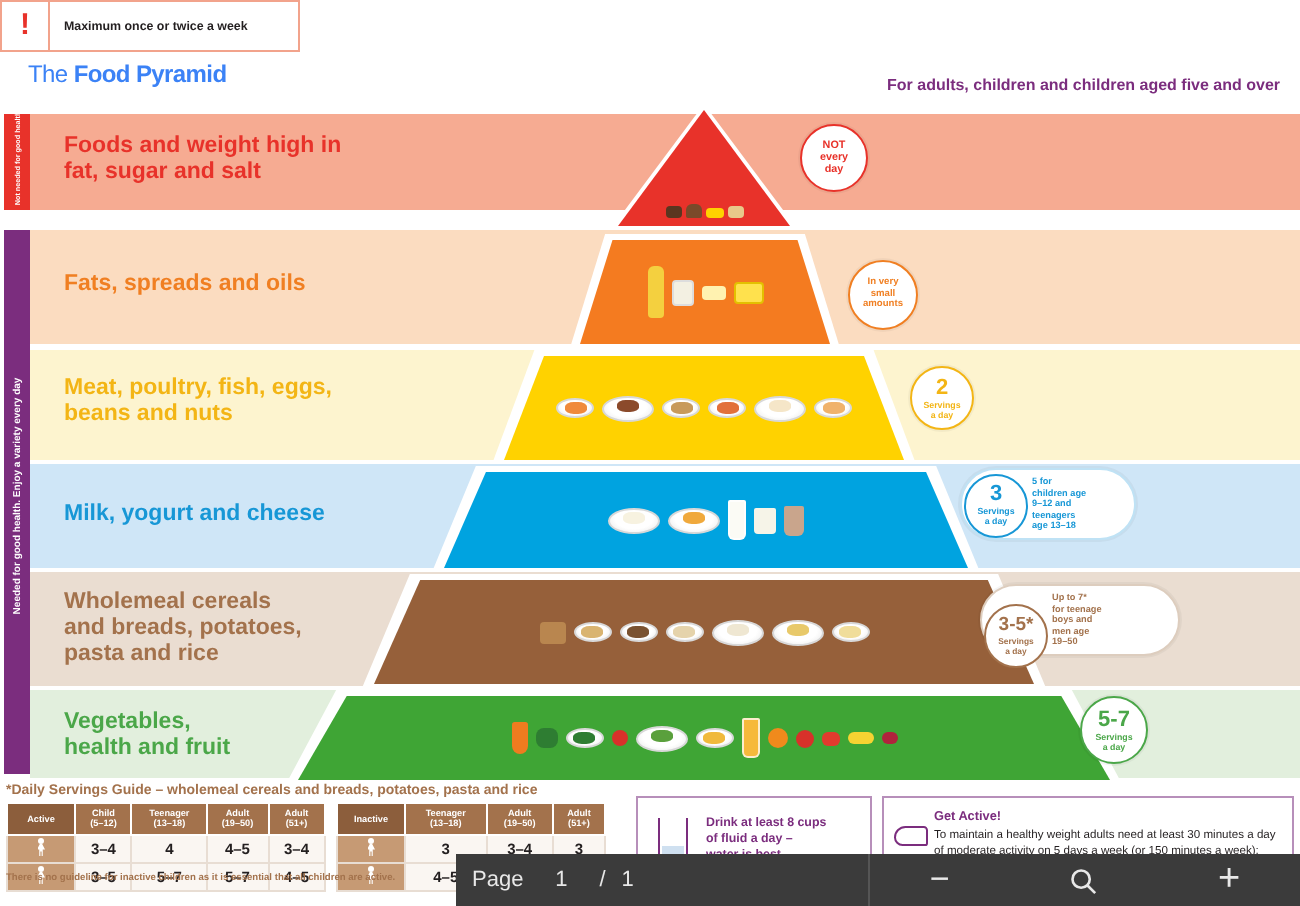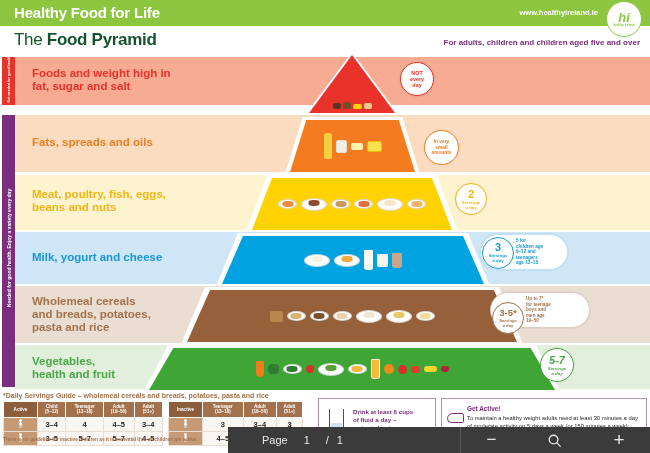--- a/index.html
+++ b/index.html
@@ -30,21 +30,21 @@
     display: flex; flex-direction: column; align-items: center; justify-content: center;
     overflow: hidden;
   }
   .hi-logo .hi-main { font-size: 13px; font-weight: bold; color: #8cc63e; font-style: italic; line-height: 11px; }
   .hi-logo .hi-sub { font-size: 3px; color: #8cc63e; line-height: 4px; text-align: center; font-weight: bold; }
 
   
   .title-row { position: absolute; left: 0; top: 26px; width: 650px; height: 28px; }
   .doc-title {
     position: absolute; left: 14px; top: 4px;
-    font-size: 17px; color: #14532d; letter-spacing: -0.3px;
+    font-size: 12px; color: #3b82f6; letter-spacing: -0.3px;
   }
   .doc-title b { font-weight: bold; }
   .doc-subtitle {
     position: absolute; right: 10px; top: 12px;
     font-size: 8px; font-weight: bold; color: #7b2d7e;
   }
 
   
   .sidebar-red {
     position: absolute; left: 2px; top: 57px; width: 13px; height: 48px;
@@ -223,21 +223,21 @@
   .badge-3 .badge-num { font-size: 11px; }
   .badge-3 .badge-sub { font-size: 4.4px; }
   .badge-3-note { color: #1797d6; }
 
   .badge-35-wrap { left: 490px; top: 292px; width: 100px; height: 36px; border: 1px solid #ddcdbe; }
   .badge-35 { width: 32px; height: 32px; border: 1.4px solid #a3724c; color: #a3724c; margin: 16px 0 0 1px; }
   .badge-35 .badge-num { font-size: 9.5px; }
   .badge-35 .badge-sub { font-size: 4.2px; }
   .badge-35-note { color: #a3724c; }
 
-  .badge-57 { left: 540px; top: 348px; width: 34px; height: 34px; border: 1.4px solid #4ba749; color: #4ba749; font-style: italic; }
+  .badge-57 { left: 540px; top: 348px; width: 34px; height: 34px; border: 1.4px solid #4ba749; color: #4ba749; }
   .badge-57 .badge-num { font-size: 11px; }
   .badge-57 .badge-sub { font-size: 4.4px; }
 
   
   .guide-title {
     position: absolute; left: 3px; top: 392px;
     font-size: 7px; font-weight: bold; color: #a3724c;
   }
   .tbl { position: absolute; border-collapse: collapse; font-size: 6px; }
   .tbl th {
@@ -297,48 +297,40 @@
     border: 1.3px solid #7b2d7e; border-radius: 8px 3px 2px 6px;
   }
 
   
   .pdf-toolbar {
     position: absolute; left: 228px; top: 427px; width: 422px; height: 26px;
     background: #3b3b3b; display: flex; align-items: center;
   }
   .pdf-page-group {
     display: flex; align-items: center; gap: 8px; padding-left: 8px;
-    color: #e8e8e8; font-size: 11px; width: 206px; margin-left: 26px;
+    color: #e8e8e8; font-size: 11px; width: 206px;
   }
   .pdf-sep { width: 1px; height: 26px; background: #555; }
   .pdf-zoom-group {
     flex: 1; display: flex; align-items: center; justify-content: space-around;
     color: #e8e8e8;
   }
   .pdf-btn { cursor: pointer; color: #e8e8e8; display: flex; align-items: center; }
   .pdf-minus { font-size: 17px; line-height: 12px; }
   .pdf-plus { font-size: 19px; line-height: 14px; }
   .pdf-page-input {
     width: 22px; background: transparent; border: none; color: #e8e8e8;
     font-size: 11px; text-align: center; font-family: "Liberation Sans", sans-serif;
   }
 </style>
 </head>
 <body>
 
 <div class="page">
 
-  <div class="topbar">
-    <div class="topbar-title">Healthy Food for Life</div>
-    <div class="topbar-url">www.healthyireland.ie</div>
-    <div class="hi-logo">
-      <div class="hi-main">hi</div>
-      <div class="hi-sub">healthy ireland</div>
-    </div>
-  </div>
 
   <div class="title-row">
     <div class="doc-title"><span>The </span><b>Food Pyramid</b></div>
     <div class="doc-subtitle">For adults, children and children aged five and over</div>
   </div>
 
   <div class="sidebar-red">
     <span>Not needed for good health</span>
   </div>
   <div class="sidebar-purple">

